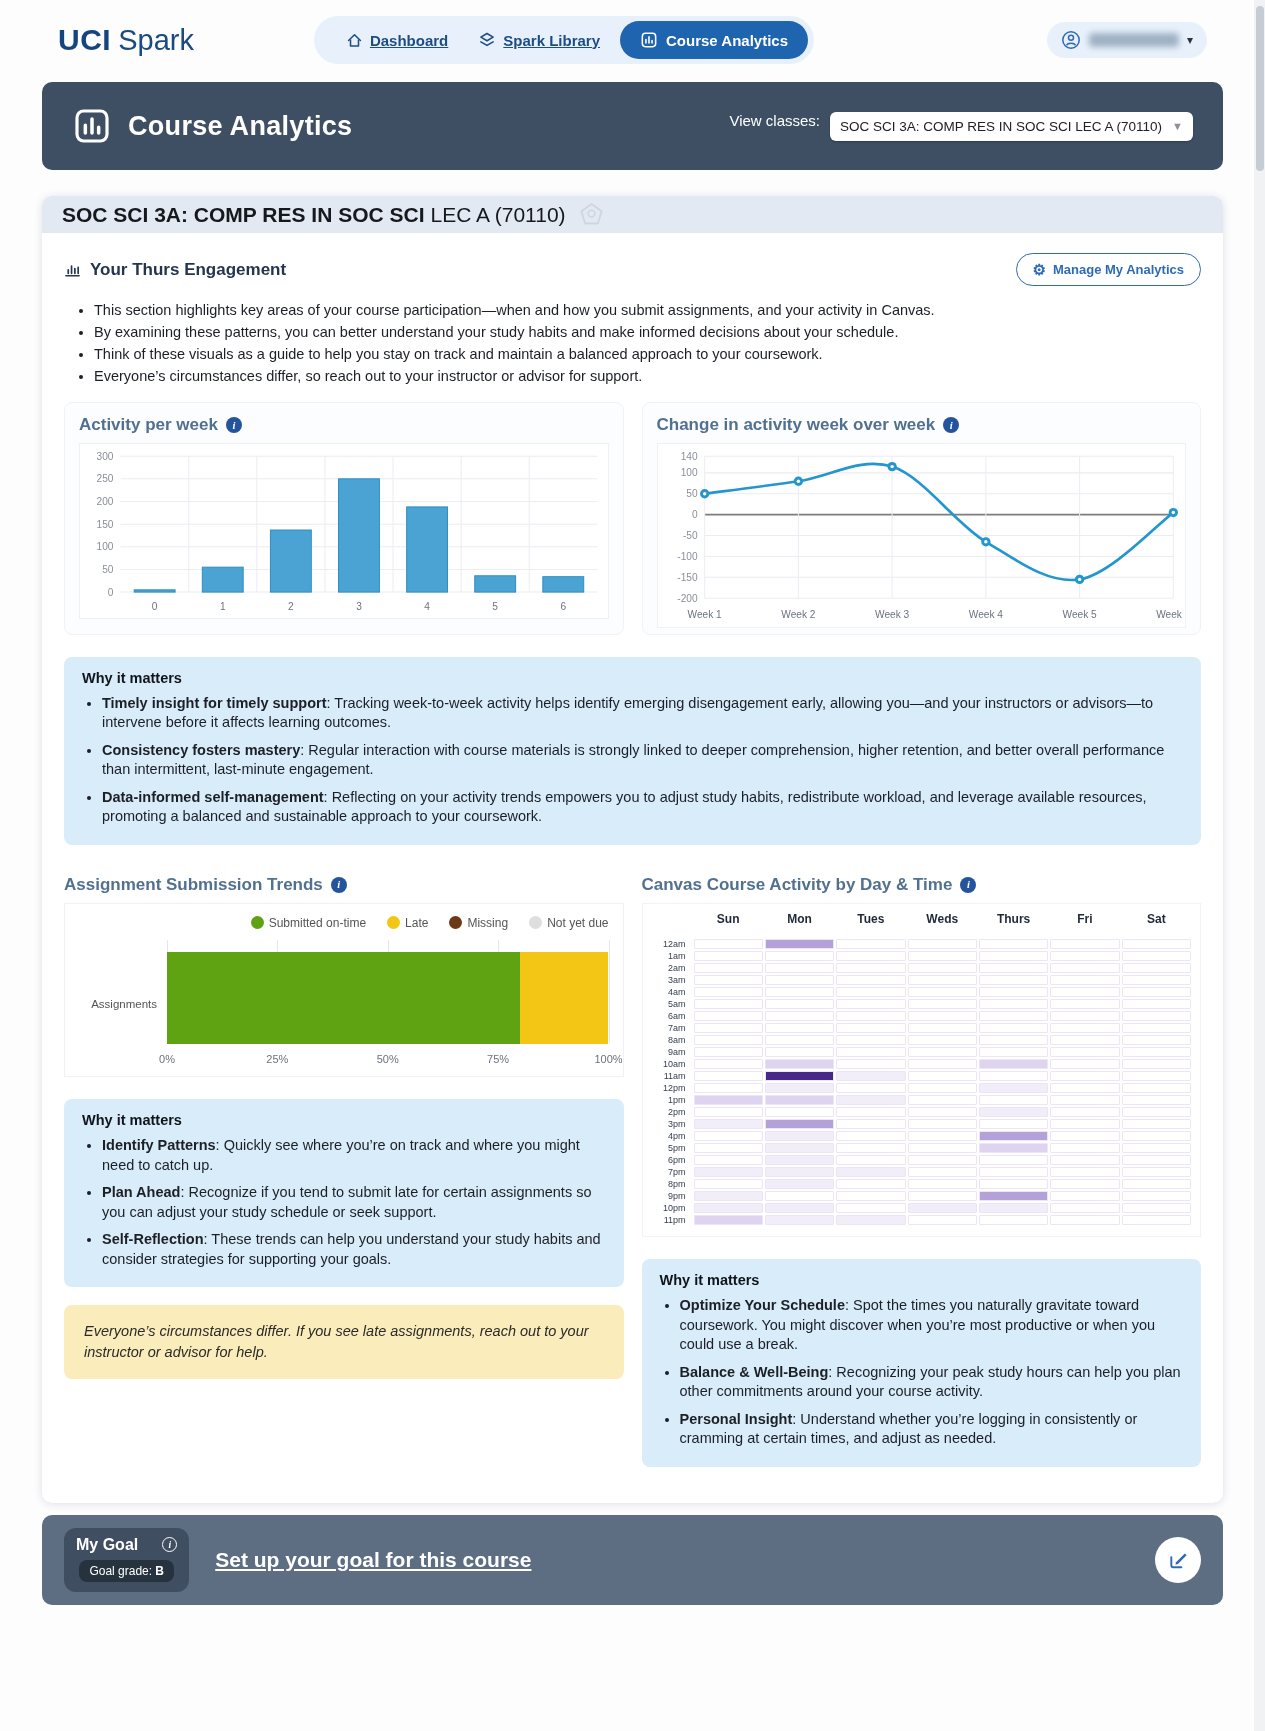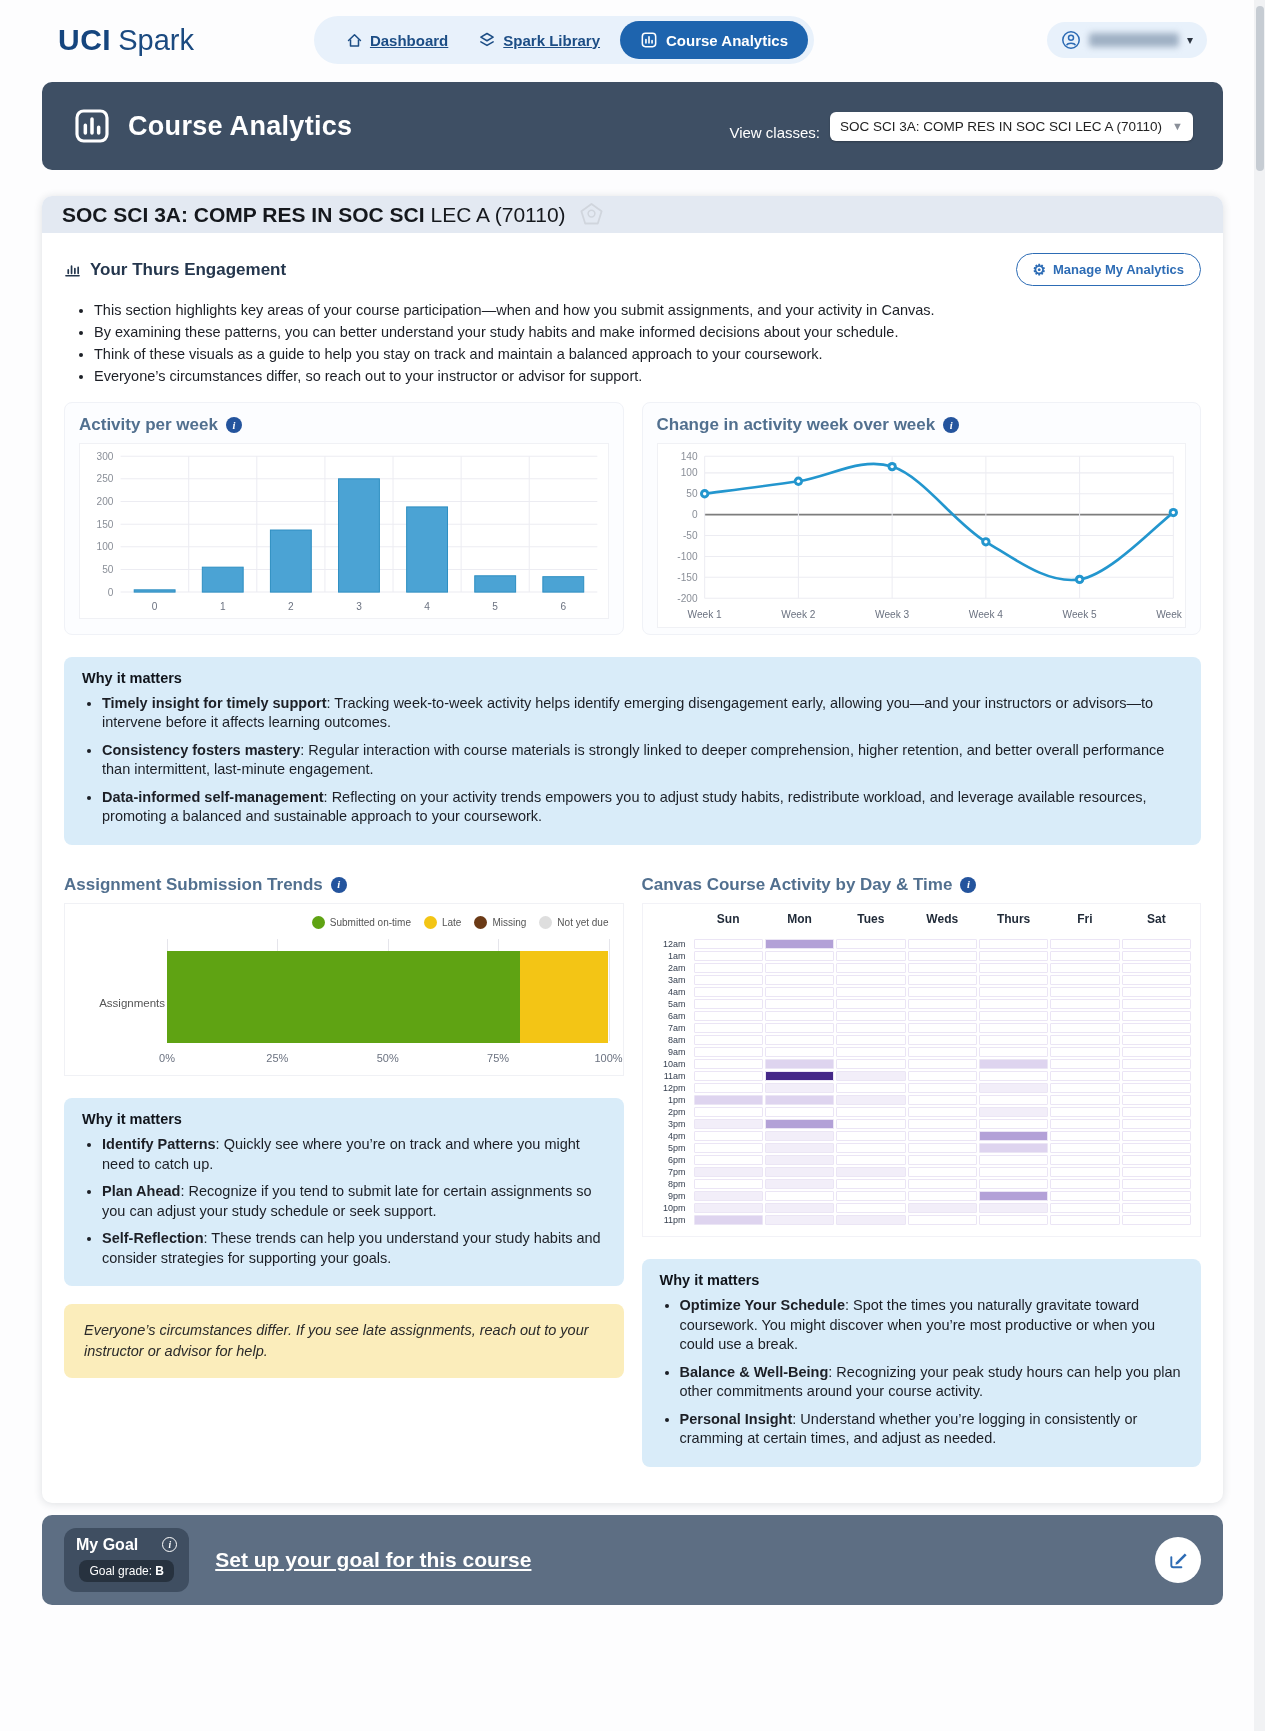--- a/index.html
+++ b/index.html
@@ -19,21 +19,21 @@
   .nav-pill { margin-left:120px; display:flex; align-items:center; gap:10px; background:#e8f1fb; border-radius:28px; padding:5px 6px 5px 22px; }
   .nav-link { display:flex; align-items:center; gap:7px; color:#1c4d85; font-weight:bold; font-size:15px; text-decoration:underline; cursor:pointer; padding:8px 10px; }
   .nav-active { display:flex; align-items:center; gap:8px; background:#1e64ae; color:#fff; font-weight:bold; font-size:15px; border-radius:22px; padding:10px 20px; cursor:pointer; }
   .user-pill { margin-left:auto; display:flex; align-items:center; gap:8px; background:#e8f1fb; border-radius:20px; padding:8px 14px; cursor:pointer; }
   .user-blur { width:90px; height:14px; background:#9fb0c4; border-radius:3px; filter:blur(3px); }
   .chev { color:#2b3440; font-size:12px; }
   
   .banner { margin:4px 42px 0; height:88px; background:#3e4f64; border-radius:10px; display:flex; align-items:center; padding:0 30px; }
   .banner-ic { margin-right:16px; display:flex; }
   .banner-title { color:#fff; font-size:27px; font-weight:800; letter-spacing:.3px; }
-  .banner-right { margin-left:auto; display:flex; align-items:flex-end; gap:10px; }
+  .banner-right { margin-left:auto; display:flex; align-items:flex-start; gap:10px; }
   .vc-label { color:#fff; font-size:15px; }
   .class-select { background:#fff; border-radius:6px; padding:7px 10px; display:flex; align-items:center; gap:10px; font-size:13.5px; color:#222; cursor:pointer; box-shadow:0 1px 2px rgba(0,0,0,.25); }
   .sel-arrow { color:#8a8f98; font-size:11px; }
   
   .main-card { margin:26px 42px 0; background:#fff; border-radius:10px; box-shadow:0 1px 8px rgba(30,40,60,.14); padding-bottom:36px; }
   .course-head { background:#e3e9f2; border-radius:10px 10px 0 0; display:flex; align-items:center; padding:5px 20px; }
   .course-title-bold { font-size:21px; font-weight:800; color:#15181d; }
   .course-title-rest { font-size:21px; font-weight:400; color:#15181d; margin-left:6px; }
   .badge-ghost { margin-left:12px; display:flex; opacity:.8; }
   .btn-canvas { margin-left:auto; background:#2d6cb5; color:#fff; border:none; font-family:inherit; font-weight:bold; font-size:15px; border-radius:8px; padding:12px 20px; display:flex; align-items:center; gap:9px; cursor:pointer; box-shadow:0 2px 4px rgba(0,0,0,.25); }
@@ -54,25 +54,25 @@
   .why-box { background:#d9ecf9; border-radius:8px; padding:13px 18px 10px; margin-top:22px; font-size:14.5px; }
   .why-head { font-weight:800; font-size:14.5px; color:#10141b; }
   .why-box ul { margin:8px 0 4px 20px; }
   .why-box li { margin-bottom:8px; line-height:1.35; }
   .note-box { background:#fbedbb; border-radius:8px; padding:16px 20px; margin-top:18px; font-style:italic; font-size:14.5px; line-height:1.45; color:#2a2a2a; }
   
   .two-col { display:flex; gap:18px; margin-top:30px; align-items:flex-start; }
   .col { flex:1; min-width:0; }
   
   .sub-wrap { background:#fff; border:1px solid #f0f1f5; padding:12px 14px 8px; margin-top:6px; }
-  .legend { display:flex; justify-content:flex-end; gap:13px; font-size:10px; color:#555; align-items:center; flex-wrap:wrap; }
+  .legend { display:flex; justify-content:flex-end; gap:21px; font-size:12px; color:#555; align-items:center; flex-wrap:wrap; }
   .lg-item { display:inline-flex; align-items:center; gap:5px; }
   .lg-dot { width:13px; height:13px; border-radius:50%; display:inline-block; }
   .sub-row { display:flex; margin-top:10px; }
-  .sub-ylab { width:88px; font-size:11.5px; color:#555; display:flex; align-items:center; justify-content:flex-end; padding-right:2px; }
+  .sub-ylab { width:88px; font-size:11.5px; color:#555; display:flex; align-items:center; justify-content:flex-end; padding-right:10px; }
   .sub-area { position:relative; flex:1; padding-top:12px; }
   .sub-gl { position:absolute; top:0; bottom:26px; width:1px; background:#e5e5eb; }
   .sub-bar { position:relative; z-index:2; display:flex; height:92px; }
   .sub-xticks { position:relative; height:24px; }
   .sub-xticks span { position:absolute; top:9px; transform:translateX(-50%); font-size:11px; color:#6b7280; }
   
   .hm { margin-top:6px; background:#fff; border:1px solid #f2f2f7; padding:8px 8px 10px 2px; }
   .hm-row { display:grid; grid-template-columns:48px repeat(7,1fr); align-items:center; }
   .hm-head { margin-bottom:12px; }
   .hm-day { font-size:12px; font-weight:bold; color:#1f2937; text-align:center; }

